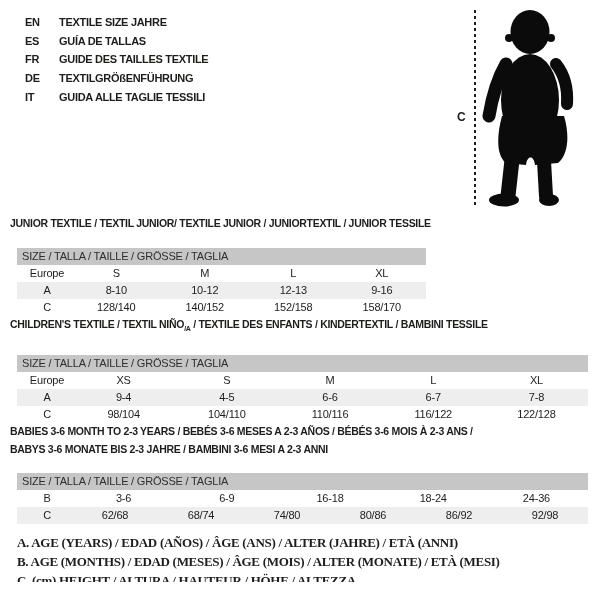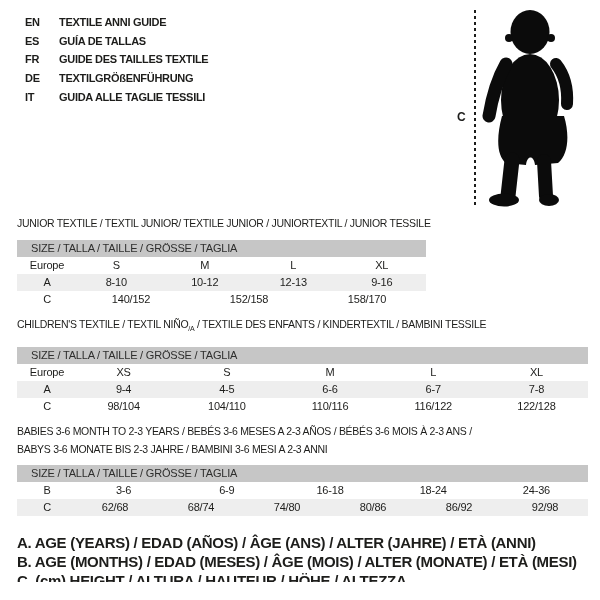--- a/index.html
+++ b/index.html
@@ -12,44 +12,44 @@
   .lang-row{display:flex;}
   .lang-code{width:34px;}
   
   .figure-line{
     position:absolute;left:474px;top:10px;width:2px;height:198px;
     background:repeating-linear-gradient(#1d1d1b 0 3px,transparent 3px 6px);
   }
   .figure-label{position:absolute;left:457px;top:110px;font-size:12px;font-weight:bold;}
   .figure-svg{position:absolute;left:482px;top:8px;}
   
-  .sec-title{position:absolute;left:17px;font-weight:normal;font-size:10.5px;letter-spacing:-0.3px;white-space:nowrap;line-height:18px;}
+  .sec-title{position:absolute;left:10px;font-weight:bold;font-size:10.5px;letter-spacing:-0.3px;white-space:nowrap;line-height:18px;}
   .sub{font-size:7px;vertical-align:sub;}
   
   .sizetable{position:absolute;left:17px;font-size:11px;letter-spacing:-0.2px;}
   .thead{
     height:17px;line-height:17px;background:#c6c6c6;color:#2e2e2d;
-    padding-left:14px;box-sizing:border-box;
+    padding-left:5px;box-sizing:border-box;margin-top:8px;
   }
   .trow{display:flex;height:17px;line-height:17px;align-items:center;}
   .trow.shaded{background:#eeeeee;}
   .tlabel{width:55px;padding-left:5px;box-sizing:border-box;flex:none;text-align:center;}
   .tcell{flex:1;text-align:center;}
   
-  .footnotes{position:absolute;left:17px;top:533px;font-weight:bold;font-size:15px;letter-spacing:-0.3px;line-height:19px;white-space:nowrap;}
+  .footnotes{position:absolute;left:17px;top:533px;font-weight:bold;font-size:13px;letter-spacing:-0.3px;line-height:19px;white-space:nowrap;font-family:Liberation Serif, serif;}
 </style>
 </head>
 <body>
 
 <div class="page">
 
   <div class="langs">
       <div class="lang-row">
         <div class="lang-code">EN</div>
-        <div>TEXTILE ANNI GUIDE</div>
+        <div>TEXTILE SIZE JAHRE</div>
       </div>
       <div class="lang-row">
         <div class="lang-code">ES</div>
         <div>GUÍA DE TALLAS</div>
       </div>
       <div class="lang-row">
         <div class="lang-code">FR</div>
         <div>GUIDE DES TAILLES TEXTILE</div>
       </div>
       <div class="lang-row">
@@ -94,20 +94,21 @@
       </div>
       <div class="trow shaded">
         <div class="tlabel">A</div>
         <div class="tcell">8-10</div>
         <div class="tcell">10-12</div>
         <div class="tcell">12-13</div>
         <div class="tcell">9-16</div>
       </div>
       <div class="trow">
         <div class="tlabel">C</div>
+        <div class="tcell">128/140</div>
         <div class="tcell">140/152</div>
         <div class="tcell">152/158</div>
         <div class="tcell">158/170</div>
       </div>
     </div>
 
   <div class="sec-title" style="top:315px">
     <span>CHILDREN'S TEXTILE / TEXTIL NIÑO</span><span class="sub">/A</span><span> / TEXTILE DES ENFANTS / KINDERTEXTIL / BAMBINI TESSILE</span>
   </div>
   <div class="sizetable" style="top:347px;width:571px">

